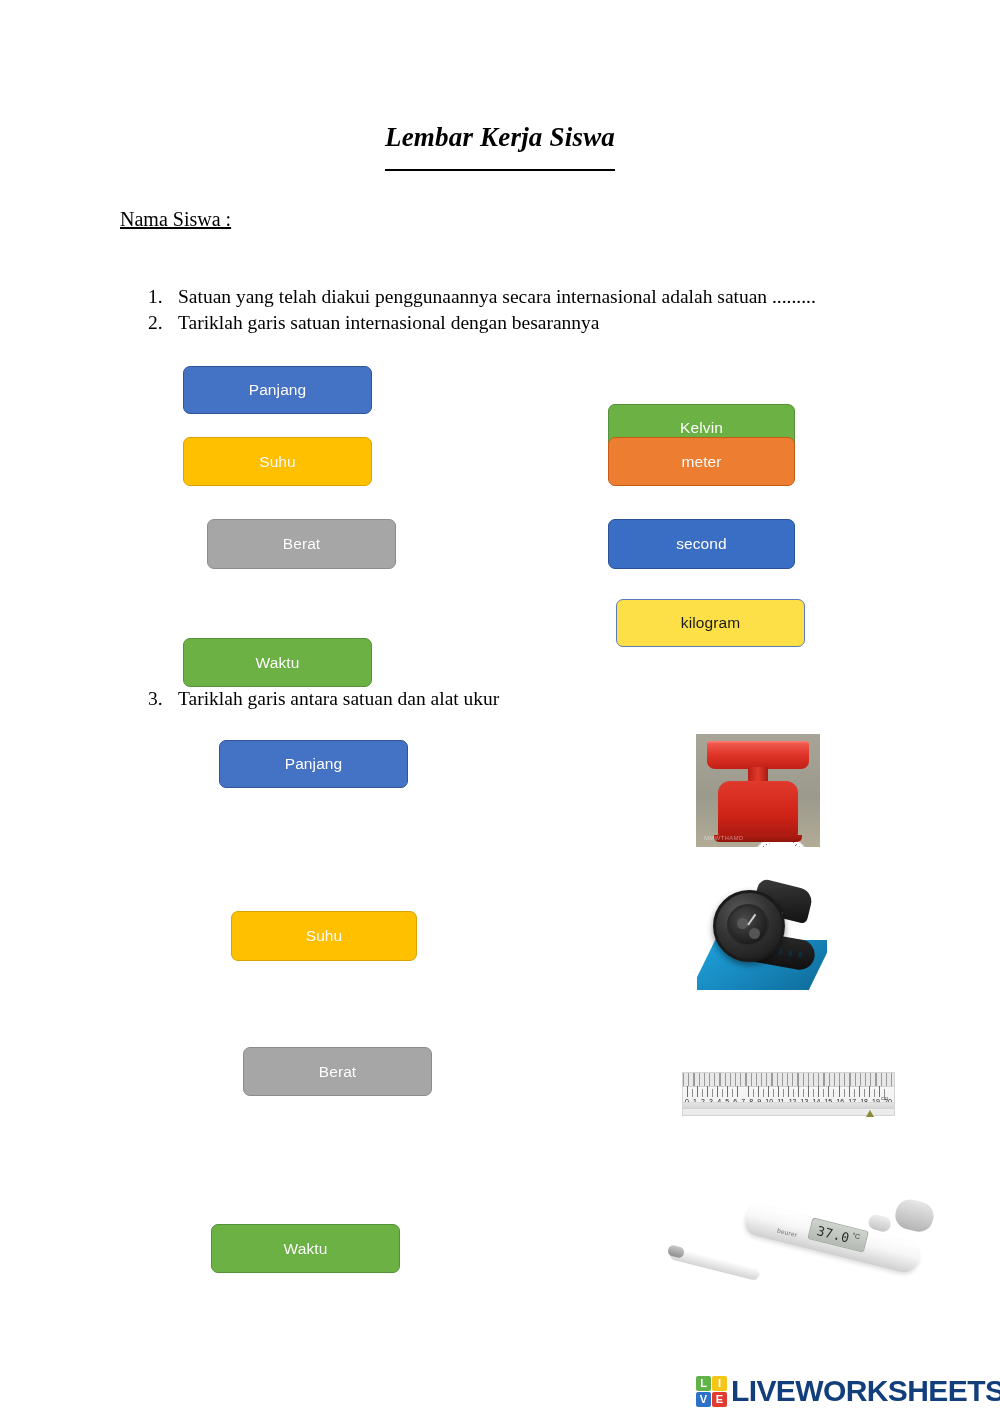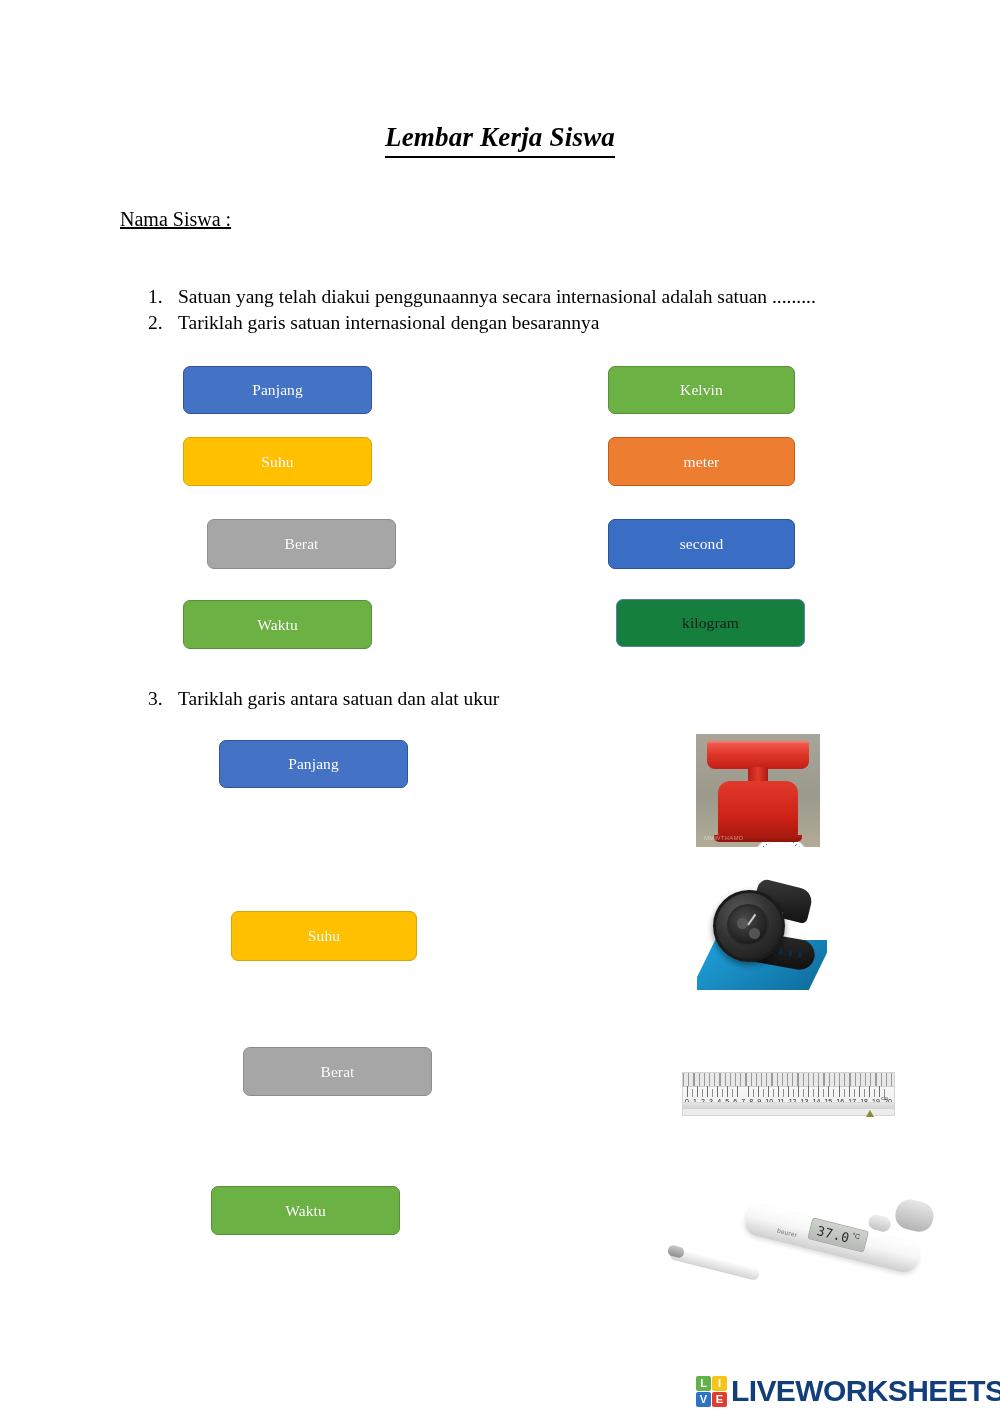--- a/index.html
+++ b/index.html
@@ -24,21 +24,21 @@
     width: 1000px;
     text-align: center;
     font-family: "Liberation Serif", serif;
     font-weight: bold;
     font-style: italic;
     font-size: 27px;
     letter-spacing: 0.2px;
   }
   .title span {
     border-bottom: 2.5px solid #000;
-    padding-bottom: 4px;
+    padding-bottom: 17px;
   }
 
   
   .nama {
     position: absolute;
     top: 208px;
     left: 120px;
     font-size: 20px;
     font-family: "Liberation Serif", serif;
     text-decoration: underline;
@@ -65,34 +65,34 @@
   #q3 { top: 688px; left: 148px; }
 
   
   .btn {
     position: absolute;
     box-sizing: border-box;
     border-radius: 7px;
     display: flex;
     align-items: center;
     justify-content: center;
-    font-family: Liberation Serif, serif;
+    font-family: Liberation Sans, sans-serif;
     font-size: 15.5px;
     color: #ffffff;
     text-shadow: 0 0 1px rgba(0,0,0,0.12);
     letter-spacing: 0.1px;
   }
   .btn.blue   { background: #4472C4; border: 1.5px solid #2F5597; }
   .btn.blue2  { background: #3A6EC4; border: 1.5px solid #2A5298; }
   .btn.yellow { background: #FFC000; border: 1.5px solid #D9A300; }
   .btn.gray   { background: #A6A6A6; border: 1.5px solid #8C8C8C; margin-left: 24px; }
-  .btn.green  { background: #6CB143; border: 1.5px solid #55903A; }
+  .btn.green  { background: #6CB143; border: 1.5px solid #55903A; margin-top: 38px; }
   .btn.orange { background: #ED7D31; border: 1.5px solid #C65A14; }
   .btn.lightblue {
-    background: #15803d;
+    background: #fde047;
     border: 1.5px solid #5B7BBF;
     color: #1B1B1B;
     text-shadow: none;
   }
 
   
   #b-panjang  { left: 183px; top: 366px; width: 189px; height: 48px; }
   #b-suhu     { left: 183px; top: 437px; width: 189px; height: 49px; }
   #b-berat    { left: 183px; top: 519px; width: 189px; height: 50px; }
   #b-waktu    { left: 183px; top: 600px; width: 189px; height: 49px; }

